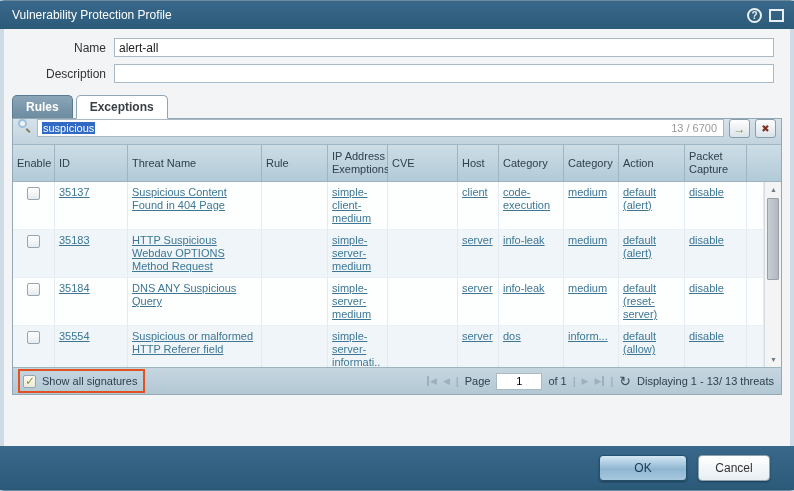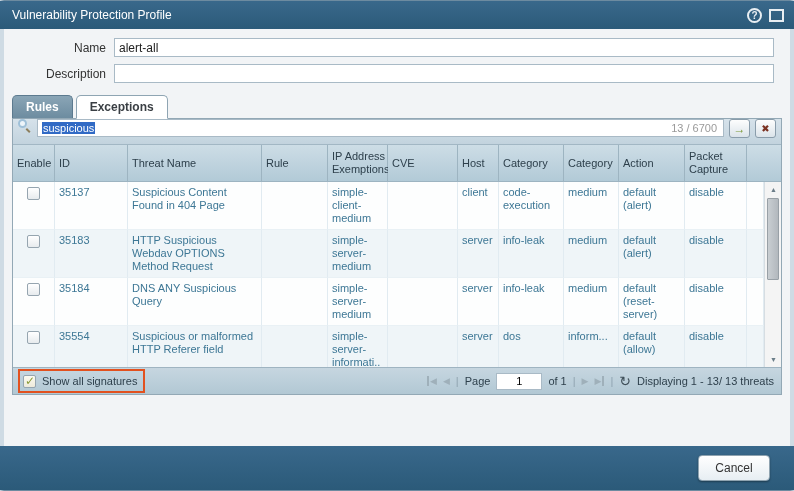--- a/index.html
+++ b/index.html
@@ -40,21 +40,21 @@
   .match-count { margin-left:auto; color:#9a9a9a; padding-right:2px; }
   .sb-btn { width:21px; height:19px; border:1px solid #8a9dab; border-radius:3px; background:linear-gradient(#fdfdfd,#dbe4ea); display:flex; align-items:center; justify-content:center; cursor:pointer; font-size:12px; font-weight:bold; }
   .sb-btn.go { color:#7c9a38; }
   .sb-btn.close { color:#7b3222; font-size:10px; }
 
   
   .grid { display:grid; grid-template-columns:42px 73px 134px 66px 60px 70px 41px 65px 55px 66px 62px 1fr; }
   .th { background:linear-gradient(#cddde6,#b2cad7); border-right:1px solid #9db4c1; border-bottom:1px solid #9db4c1; font-size:11px; color:#2e404c; padding:4px 4px; display:flex; align-items:center; min-height:37px; line-height:13px; cursor:pointer; }
   .th:last-child { border-right:none; }
   .tviewport { position:relative; height:185px; overflow:hidden; background:#fff; }
-  .trow .td { font-size:11px; color:#3d7795; padding:4px 4px 4px 4px; line-height:13px; border-right:1px solid #e1ebf1; border-bottom:1px solid #e9f1f5; word-wrap:break-word; overflow-wrap:break-word; min-height:41px; }
+  .trow .td { font-size:11px; color:#3d7795; padding:4px 4px 4px 4px; line-height:13px; border-right:1px solid #e1ebf1; border-bottom:1px solid #e9f1f5; word-wrap:break-word; overflow-wrap:break-word; min-height:41px;text-decoration:underline; }
   .trow.odd .td { background:#fdfefe; }
   .trow.even .td { background:#eff5f8; }
   .td.c-enable { display:flex; justify-content:center; align-items:flex-start; }
   .checkbox { width:13px; height:13px; border:1px solid #96a5b0; border-radius:2px; background:linear-gradient(#fff,#e7ebee); cursor:pointer; margin-top:1px; }
   .threat-link { cursor:pointer; }
 
   
   .vscroll { position:absolute; top:0; right:0; width:17px; height:185px; background:#f4f4f4; border-left:1px solid #d6dde2; }
   .vs-arrow { width:17px; height:15px; display:flex; align-items:center; justify-content:center; font-size:7px; color:#6b7d88; cursor:pointer; }
   .vs-arrow.down { position:absolute; bottom:0; }
@@ -230,16 +230,17 @@
         <span class="pg-ico">▶</span>
         <span class="pg-ico pg-last">▶</span>
         <span class="pg-sep">|</span>
         <span class="refresh-icon">↻</span>
         <span>Displaying 1 - 13/ 13 threats</span>
       </div>
     </div>
   </div>
 
   <div class="bottombar">
+    <button class="btn ok">OK</button>
     <button class="btn cancel">Cancel</button>
   </div>
 
 </div>
 
 </body></html>

